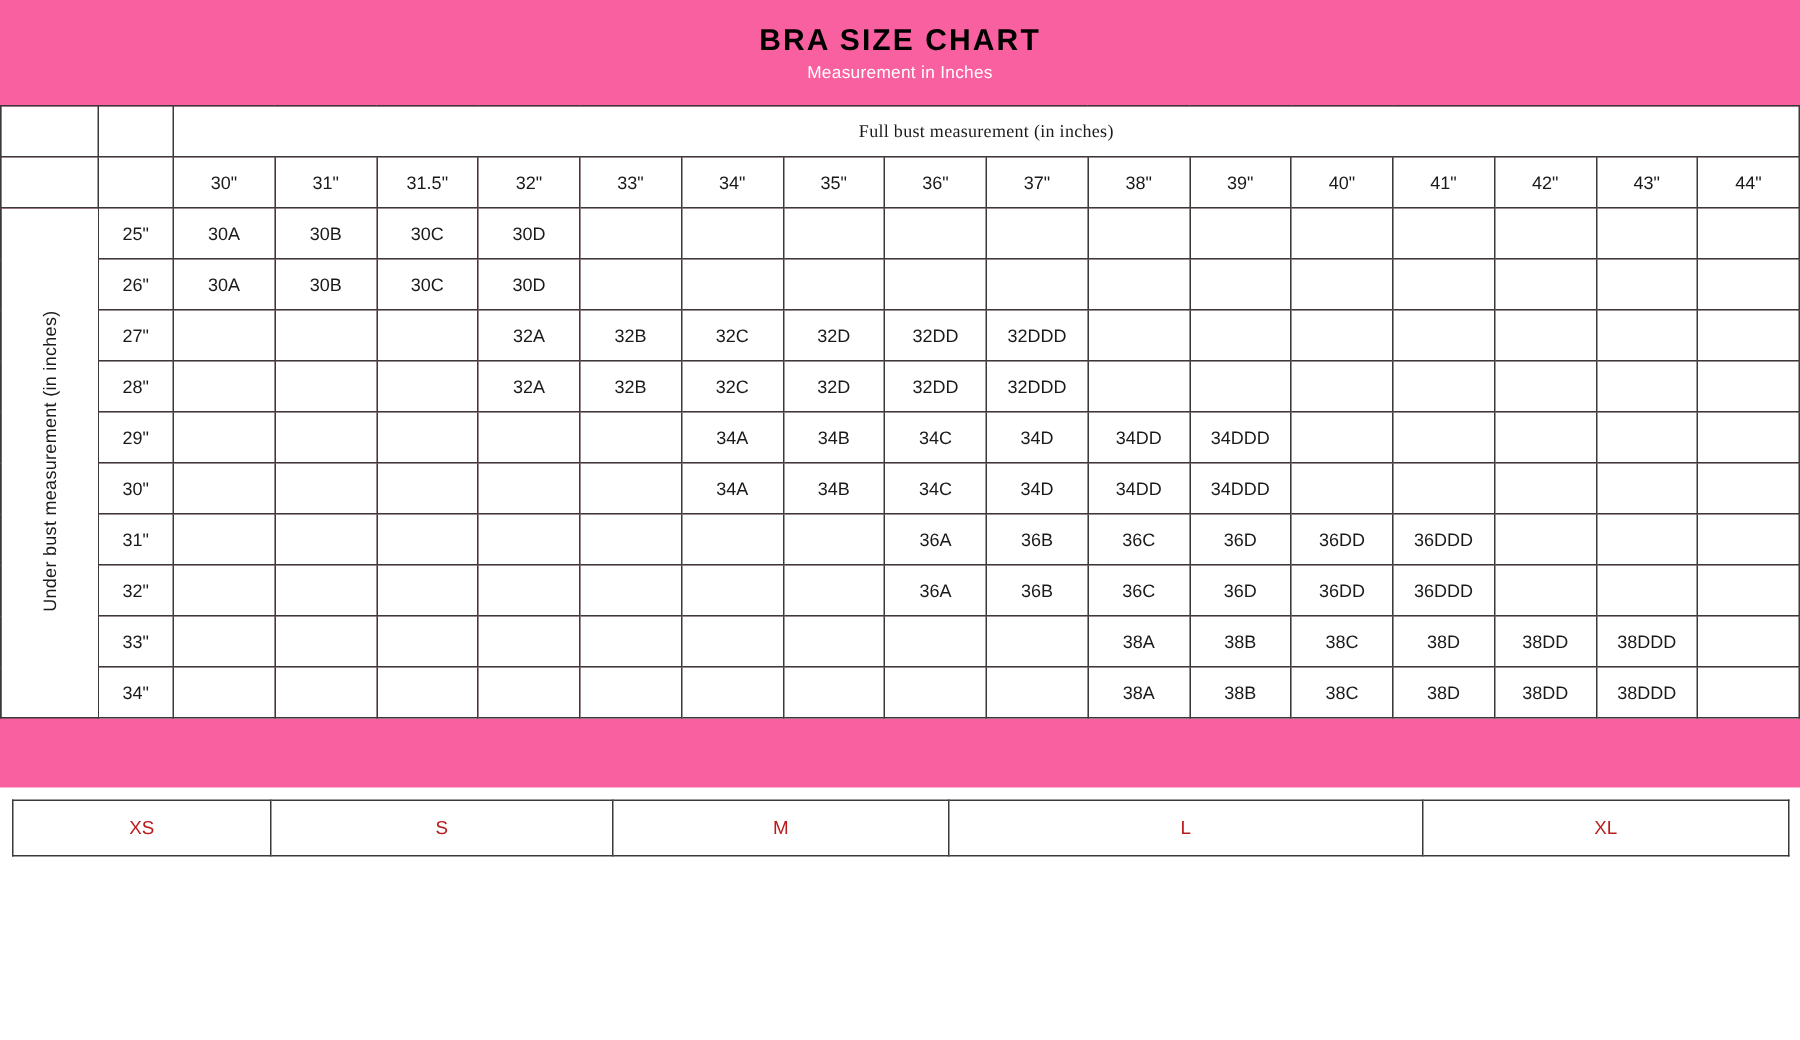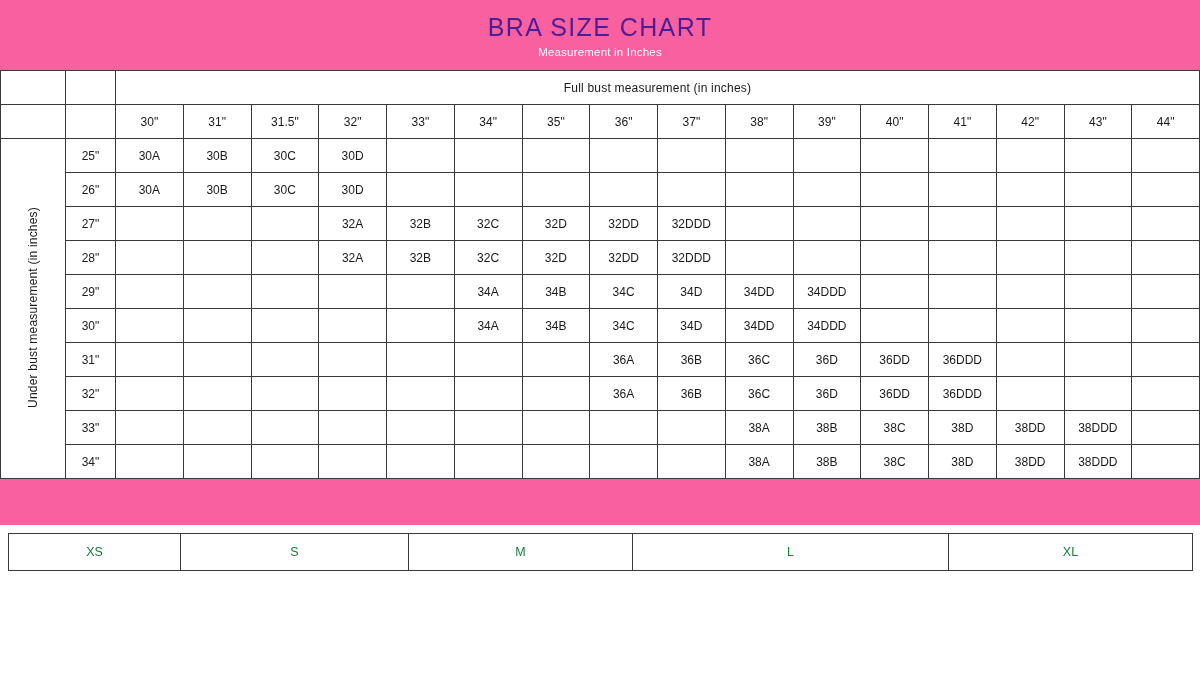--- a/index.html
+++ b/index.html
@@ -29,24 +29,24 @@
     top: 0;
     width: 1200px;
     height: 70px;
     background: #f9609f;
     display: flex;
     flex-direction: column;
     align-items: center;
     justify-content: center;
   }
   .title-main {
-    font-size: 25px;
+    font-size: 20px;
     letter-spacing: 1.4px;
-    color: #4c1d95;
-    font-weight: normal;
+    color: #000000;
+    font-weight: bold;
   }
   .title-sub {
     font-size: 11.5px;
     color: #ffffff;
     margin-top: 4px;
     letter-spacing: 0.2px;
   }
 
   
   .chart-area {
@@ -87,20 +87,21 @@
     width: 65px;
   }
   .col-rowlabel {
     width: 50px;
   }
 
   .hdr-span {
     height: 38px;
     font-size: 12.5px;
     letter-spacing: 0.2px;
+    font-family: Liberation Serif, serif;
   }
   .hdr-cell {
     height: 38px;
     font-size: 12.5px;
   }
   .rowlabel {
     font-size: 12px;
   }
 
   .side-label-cell {
@@ -134,21 +135,21 @@
     width: 1184px;
     margin-left: 8px;
   }
   table.bottom td {
     border: 1px solid #3a3a3a;
     font-size: 12.5px;
     text-align: center;
     vertical-align: middle;
     height: 36px;
     background: #ffffff;
-    color: #15803d;
+    color: #b91c1c;
     padding: 0;
     font-weight: normal;
   }
   table.bottom td.pink {
     background: #f9609f;
     border-color: #f9609f;
     color: #f9609f;
   }
   table.bottom td.hdr {
     font-size: 12.5px;

